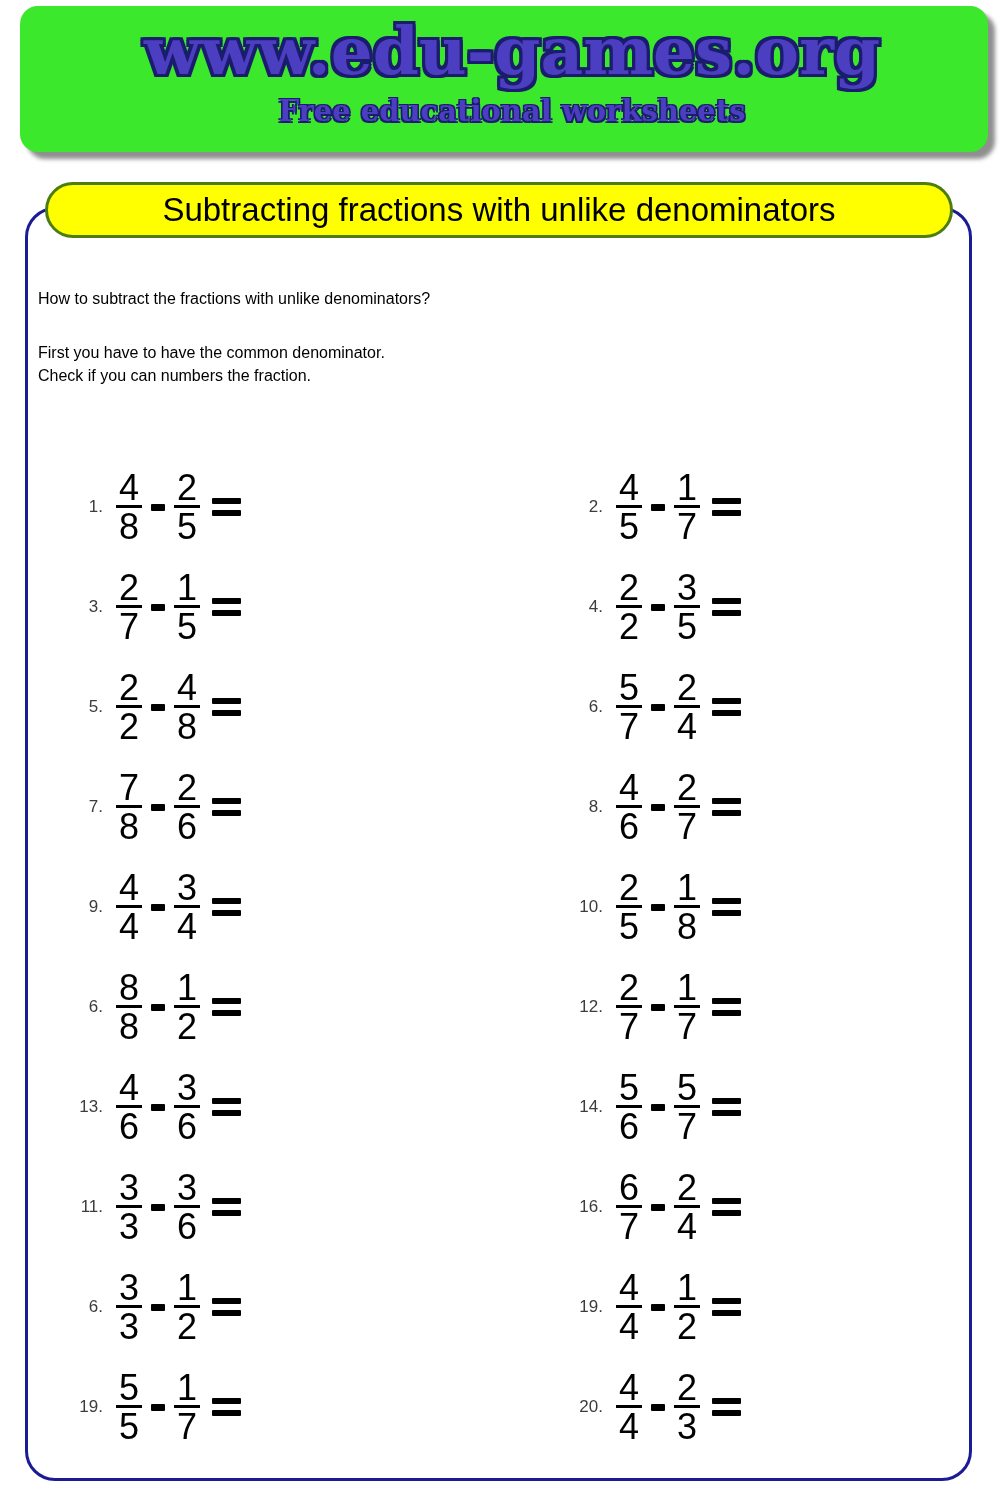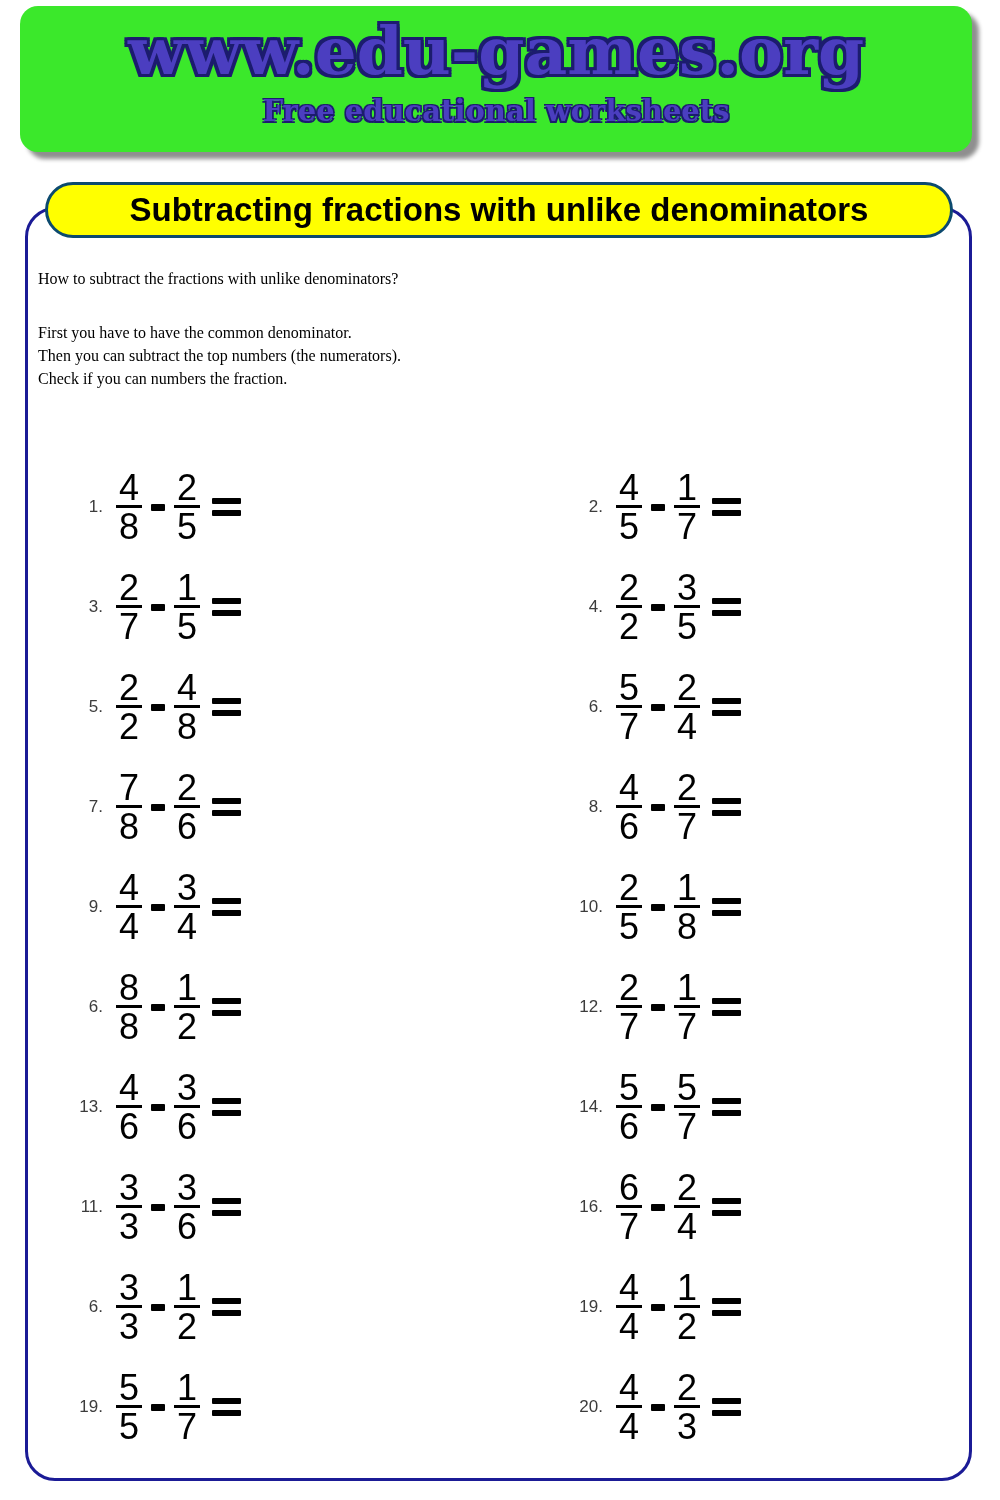--- a/index.html
+++ b/index.html
@@ -12,20 +12,21 @@
   }
 
   
   .green-header {
     position:absolute; left:20px; top:6px;
     width:952px; height:146px;
     background:#3be82b;
     border-radius:18px;
     box-shadow:7px 7px 4px #8f8f8f;
     text-align:center;
+    padding-left:16px;
   }
   .site-title {
     margin:0; padding-top:10px;
     font-family:"DejaVu Serif", serif;
     font-weight:bold;
     font-size:66px; line-height:70px;
     color:#4b3ec0;
     text-shadow:
       -3px -3px 0 #1c1c6e, 3px -3px 0 #1c1c6e,
       -3px 3px 0 #1c1c6e, 3px 3px 0 #1c1c6e,
@@ -48,32 +49,32 @@
     position:absolute; left:25px; top:207px;
     width:941px; height:1268px;
     border:3px solid #1b1b96;
     border-radius:30px;
     background:#ffffff;
   }
   .title-pill {
     position:absolute; left:45px; top:182px;
     width:902px; height:50px;
     background:#ffff00;
-    border:3px solid #0c4a6e;
+    border:3px solid #4d7c0f;
     border-radius:28px;
     z-index:5;
     display:flex; align-items:center; justify-content:center;
-    font-size:33px; font-weight:bold; color:#000;
+    font-size:33px; font-weight:normal; color:#000;
     white-space:nowrap;
   }
 
   
   .instructions {
-    position:absolute; left:38px; top:267px; z-index:2;
-    font-size:16px; line-height:23px; color:#000;font-family:Liberation Serif, serif;
+    position:absolute; left:38px; top:287px; z-index:2;
+    font-size:16px; line-height:23px; color:#000;
   }
   .instr-question { margin-bottom:31px; }
   .instr-step { display:block; }
 
   
   .problems {
     position:absolute; left:28px; top:457px; z-index:2;
     display:grid;
     grid-template-columns:500px 411px;
     grid-auto-rows:100px;
@@ -113,21 +114,20 @@
   <div class="tagline">Free educational worksheets</div>
 </div>
 
 <div class="title-pill">Subtracting fractions with unlike denominators</div>
 
 <div class="main-box"></div>
 
 <div class="instructions">
   <div class="instr-question">How to subtract the fractions with unlike denominators?</div>
   <span class="instr-step">First you have to have the common denominator.</span>
-  <span class="instr-step">Then you can subtract the top numbers (the numerators).</span>
   <span class="instr-step">Check if you can numbers the fraction.</span>
 </div>
 
 <div class="problems">
   <div class="problem">
     <span class="p-label">1.</span>
     <span class="frac">
       <span class="numv">4</span>
       <span class="bar"></span>
       <span class="denv">8</span>

